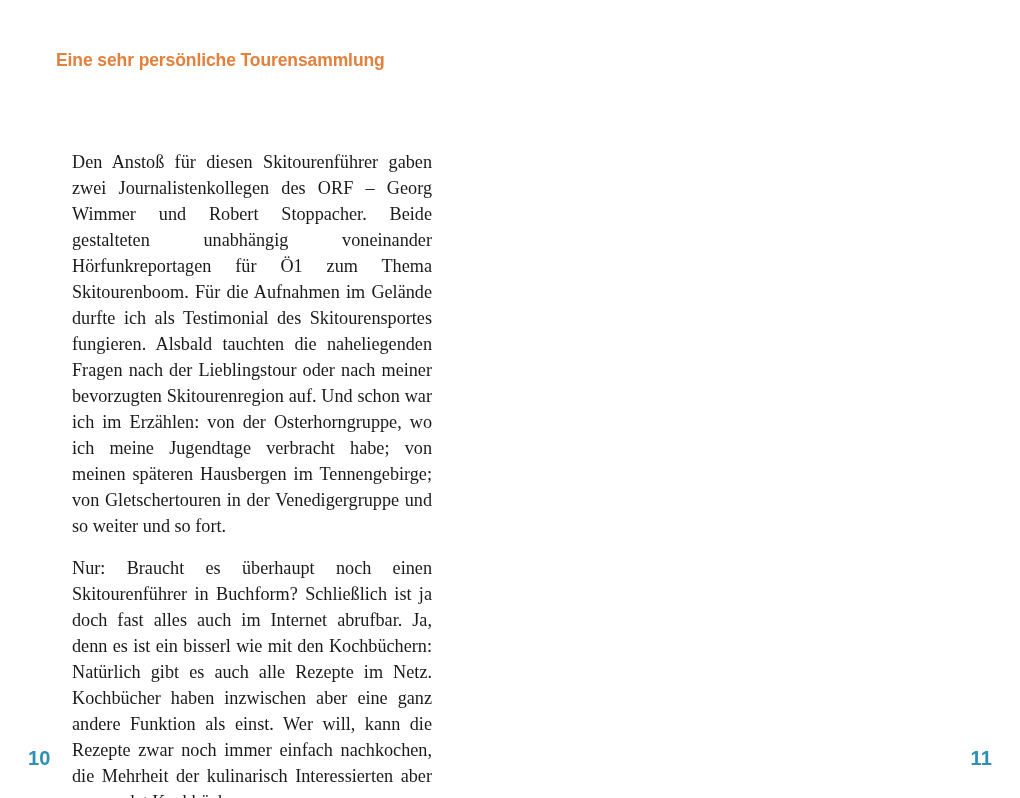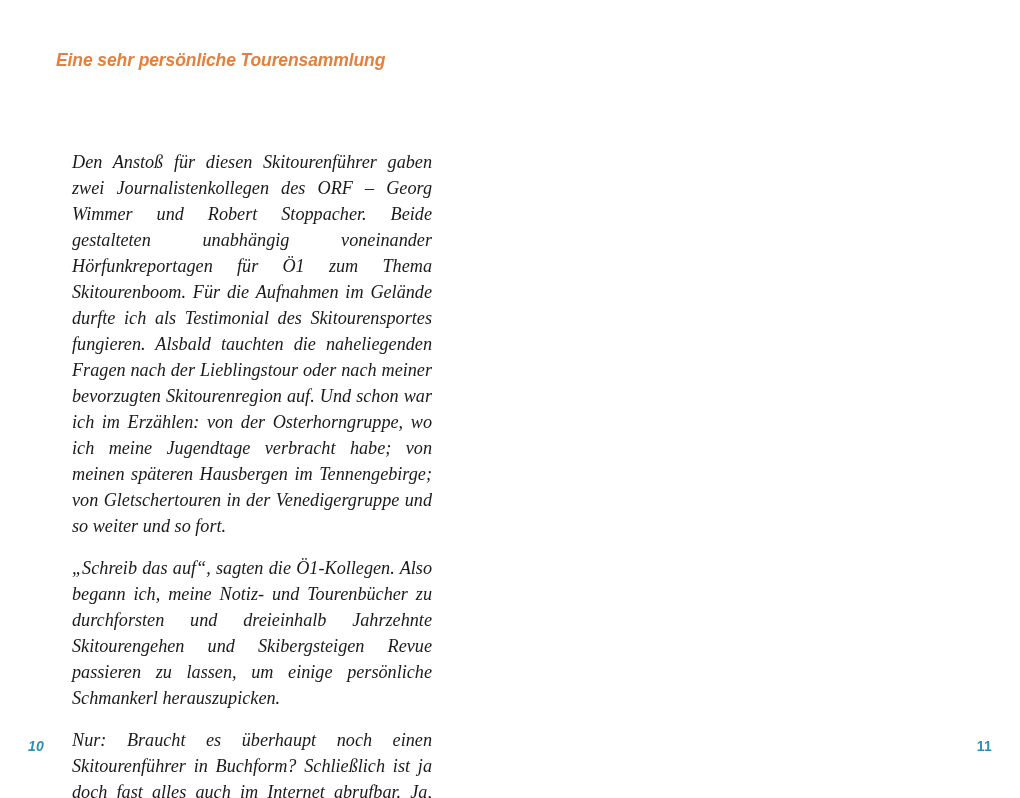--- a/index.html
+++ b/index.html
@@ -23,21 +23,21 @@
   }
 
   .page {
     position: relative;
     width: 510px;
     height: 798px;
     box-sizing: border-box;
     background: #ffffff;
   }
 
-  .page-left  { padding: 0 62px 4px 56px; font-style: italic; }
+  .page-left  { padding: 0 62px 4px 56px; }
   .page-right { padding: 0 56px 0 68px; }
 
   .col-inner {
     position: absolute;
     top: 50px;
   }
   .page-left  .col-inner { left: 56px;  width: 392px; }
 
   
   .chapter-heading {
@@ -68,45 +68,44 @@
     text-align: justify;
   }
   
   .body-block p:last-child { margin-bottom: 0; }
 
   
   .heading-gap { height: 62px; }
 
   .folio {
     position: absolute;
-    bottom: 44px;
+    bottom: 28px;
     font-family: "Liberation Sans", "DejaVu Sans", sans-serif;
     font-weight: bold;
-    font-size: 14px;
+    font-size: 20px;
     color: #2E8FB5;
     letter-spacing: 0.2px;
   }
   .folio-left  { left: 28px; }
   .folio-right { right: 28px; }
 </style>
 </head>
 <body>
 
 <div class="spread">
 
   <div class="page page-left">
     <div class="col-inner">
 
       <h1 class="chapter-heading">Eine sehr persönliche Tourensammlung</h1>
 
       <div class="heading-gap"></div>
 
       <div class="body-block">
         <p>Den Anstoß für diesen Skitourenführer gaben zwei Journalistenkollegen des ORF – Georg Wimmer und Robert Stoppacher. Beide gestalteten unabhängig voneinander Hörfunkreportagen für Ö1 zum Thema Skitourenboom. Für die Aufnahmen im Gelände durfte ich als Testimonial des Skitourensportes fungieren. Alsbald tauchten die naheliegenden Fragen nach der Lieblingstour oder nach meiner bevorzugten Skitourenregion auf. Und schon war ich im Erzählen: von der Osterhorngruppe, wo ich meine Jugendtage verbracht habe; von meinen späteren Hausbergen im Tennengebirge; von Gletschertouren in der Venedigergruppe und so weiter und so fort.</p>
-        <p>„Schreib das auf“, sagten die Ö1-Kollegen. Also begann ich, meine Notiz- und Tourenbücher zu durchforsten und dreieinhalb Jahrzehnte Skitourengehen und Skibergsteigen Revue passieren zu lassen, um einige persönliche Schmankerl herauszupicken.</p>
         <p>Nur: Braucht es überhaupt noch einen Skitourenführer in Buchform? Schließlich ist ja doch fast alles auch im Internet abrufbar. Ja, denn es ist ein bisserl wie mit den Kochbüchern: Natürlich gibt es auch alle Rezepte im Netz. Kochbücher haben inzwischen aber eine ganz andere Funktion als einst. Wer will, kann die Rezepte zwar noch immer einfach nachkochen, die Mehrheit der kulinarisch Interessierten aber verwendet Kochbücher</p>
       </div>
 
     </div>
 
     <div class="folio folio-left">10</div>
   </div>
 
   <div class="page page-right">
 

